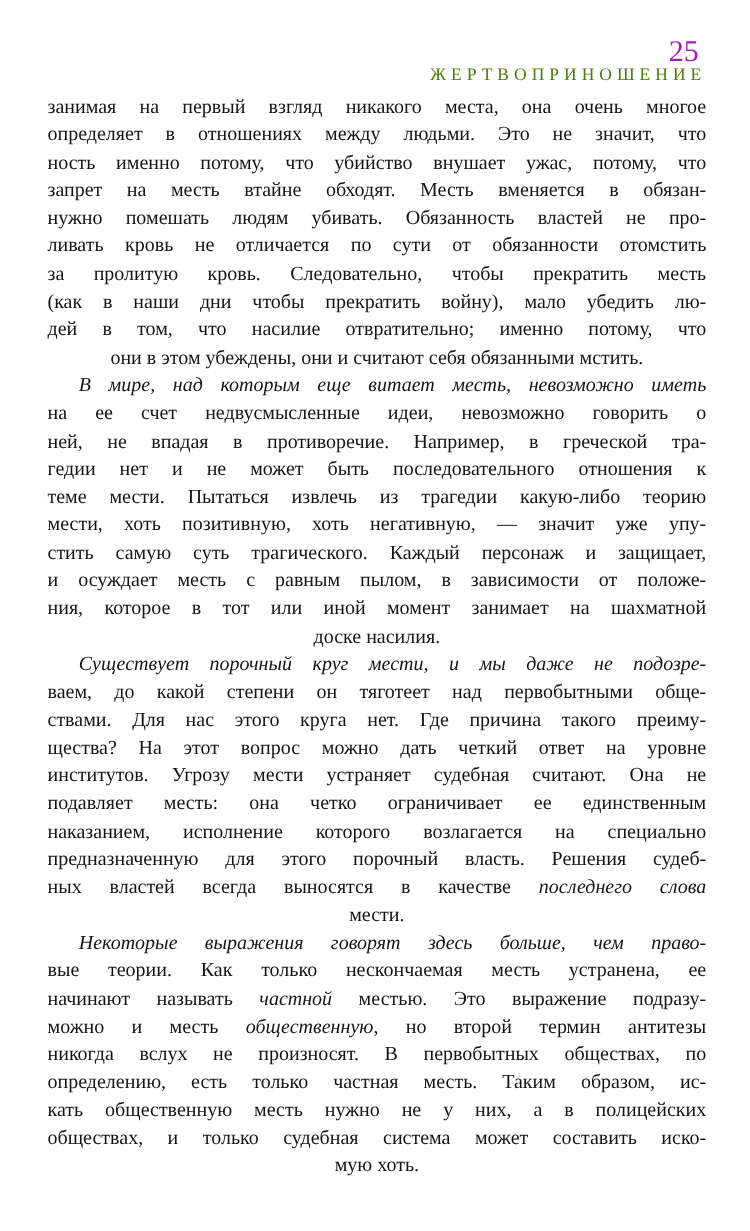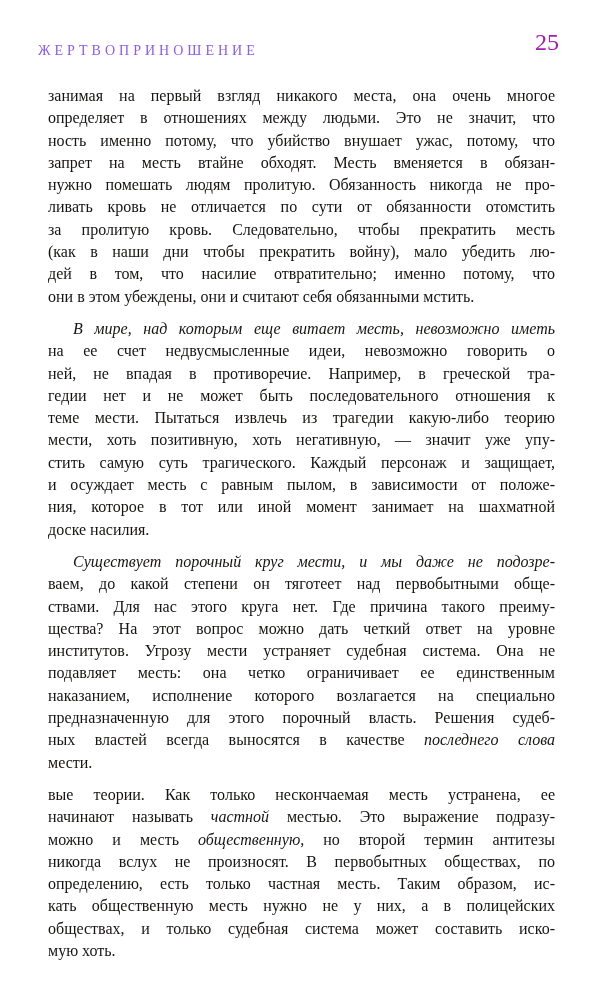--- a/index.html
+++ b/index.html
@@ -17,44 +17,44 @@
     position: absolute;
     top: 33px;
     left: 38px;
     width: 527px;
     height: 26px;
   }
   .chapter-title {
     position: absolute;
     left: 0;
     right: 0;
-    top: 10px;
-    text-align: left;
+    top: 20px;
+    text-align: right;
     font-size: 14px;
     letter-spacing: 4px;
-    color: #8b5cf6;
+    color: #4d7c0f;
   }
   .page-number {
     position: absolute;
     right: 6px;
     top: -4px;
     font-size: 24px;
     color: #a21caf;
   }
   .body-text {
     position: absolute;
     top: 75px;
     left: 38px;
     width: 527px;
     font-size: 16px;
     line-height: 22.3px;
   }
-  .paragraph { margin: 10px; }
+  .paragraph { margin: 0; }
   .line {
-    text-align: left;
+    text-align: center;
     white-space: normal;
   }
   .line.just {
     text-align: justify;
     text-align-last: justify;
   }
   .line.indent { text-indent: 25px; font-style: italic; }
   .line i { font-style: italic; }
 </style>
 </head>
@@ -64,21 +64,21 @@
   <div class="running-head">
     <div class="chapter-title">ЖЕРТВОПРИНОШЕНИЕ</div>
     <div class="page-number">25</div>
   </div>
   <div class="body-text">
       <div class="paragraph">
         <div class="line just"><span>занимая на первый взгляд никакого места, она очень многое</span></div>
         <div class="line just"><span>определяет в отношениях между людьми. Это не значит, что</span></div>
         <div class="line just"><span>ность именно потому, что убийство внушает ужас, потому, что</span></div>
         <div class="line just"><span>запрет на месть втайне обходят. Месть вменяется в обязан-</span></div>
-        <div class="line just"><span>нужно помешать людям пролитую. Обязанность никогда не про-</span></div>
+        <div class="line just"><span>нужно помешать людям убивать. Обязанность властей не про-</span></div>
         <div class="line just"><span>ливать кровь не отличается по сути от обязанности отомстить</span></div>
         <div class="line just"><span>за пролитую кровь. Следовательно, чтобы прекратить месть</span></div>
         <div class="line just"><span>(как в наши дни чтобы прекратить войну), мало убедить лю-</span></div>
         <div class="line just"><span>дей в том, что насилие отвратительно; именно потому, что</span></div>
         <div class="line"><span>они в этом убеждены, они и считают себя обязанными мстить.</span></div>
       </div>
       <div class="paragraph">
         <div class="line just indent"><span>В мире, над которым еще витает месть, невозможно иметь</span></div>
         <div class="line just"><span>на ее счет недвусмысленные идеи, невозможно говорить о</span></div>
         <div class="line just"><span>ней, не впадая в противоречие. Например, в греческой тра-</span></div>
@@ -88,28 +88,29 @@
         <div class="line just"><span>стить самую суть трагического. Каждый персонаж и защищает,</span></div>
         <div class="line just"><span>и осуждает месть с равным пылом, в зависимости от положе-</span></div>
         <div class="line just"><span>ния, которое в тот или иной момент занимает на шахматной</span></div>
         <div class="line"><span>доске насилия.</span></div>
       </div>
       <div class="paragraph">
         <div class="line just indent"><span>Существует порочный круг мести, и мы даже не подозре-</span></div>
         <div class="line just"><span>ваем, до какой степени он тяготеет над первобытными обще-</span></div>
         <div class="line just"><span>ствами. Для нас этого круга нет. Где причина такого преиму-</span></div>
         <div class="line just"><span>щества? На этот вопрос можно дать четкий ответ на уровне</span></div>
-        <div class="line just"><span>институтов. Угрозу мести устраняет судебная система. Она не</span></div>
+        <div class="line just"><span>институтов. Угрозу мести устраняет судебная считают. Она не</span></div>
         <div class="line just"><span>подавляет месть: она четко ограничивает ее единственным</span></div>
         <div class="line just"><span>наказанием, исполнение которого возлагается на специально</span></div>
         <div class="line just"><span>предназначенную для этого порочный власть. Решения судеб-</span></div>
         <div class="line just"><span>ных властей всегда выносятся в качестве </span><i>последнего слова</i></div>
         <div class="line"><span>мести.</span></div>
       </div>
       <div class="paragraph">
+        <div class="line just indent"><span>Некоторые выражения говорят здесь больше, чем право-</span></div>
         <div class="line just"><span>вые теории. Как только нескончаемая месть устранена, ее</span></div>
         <div class="line just"><span>начинают называть </span><i>частной</i><span> местью. Это выражение подразу-</span></div>
         <div class="line just"><span>можно и месть </span><i>общественную</i><span>, но второй термин антитезы</span></div>
         <div class="line just"><span>никогда вслух не произносят. В первобытных обществах, по</span></div>
         <div class="line just"><span>определению, есть только частная месть. Таким образом, ис-</span></div>
         <div class="line just"><span>кать общественную месть нужно не у них, а в полицейских</span></div>
         <div class="line just"><span>обществах, и только судебная система может составить иско-</span></div>
         <div class="line"><span>мую хоть.</span></div>
       </div>
     </div>

